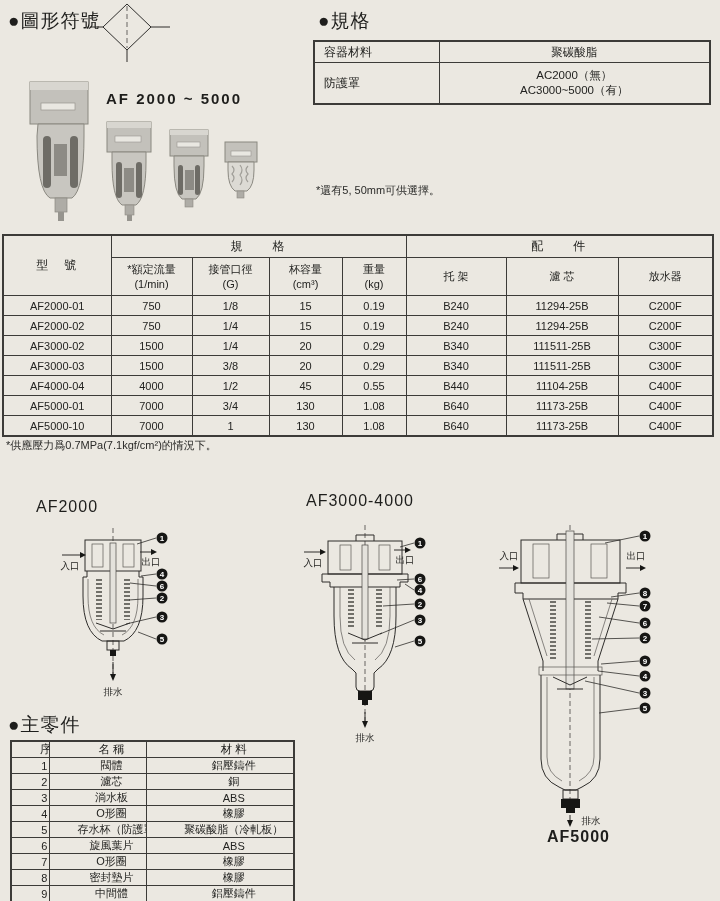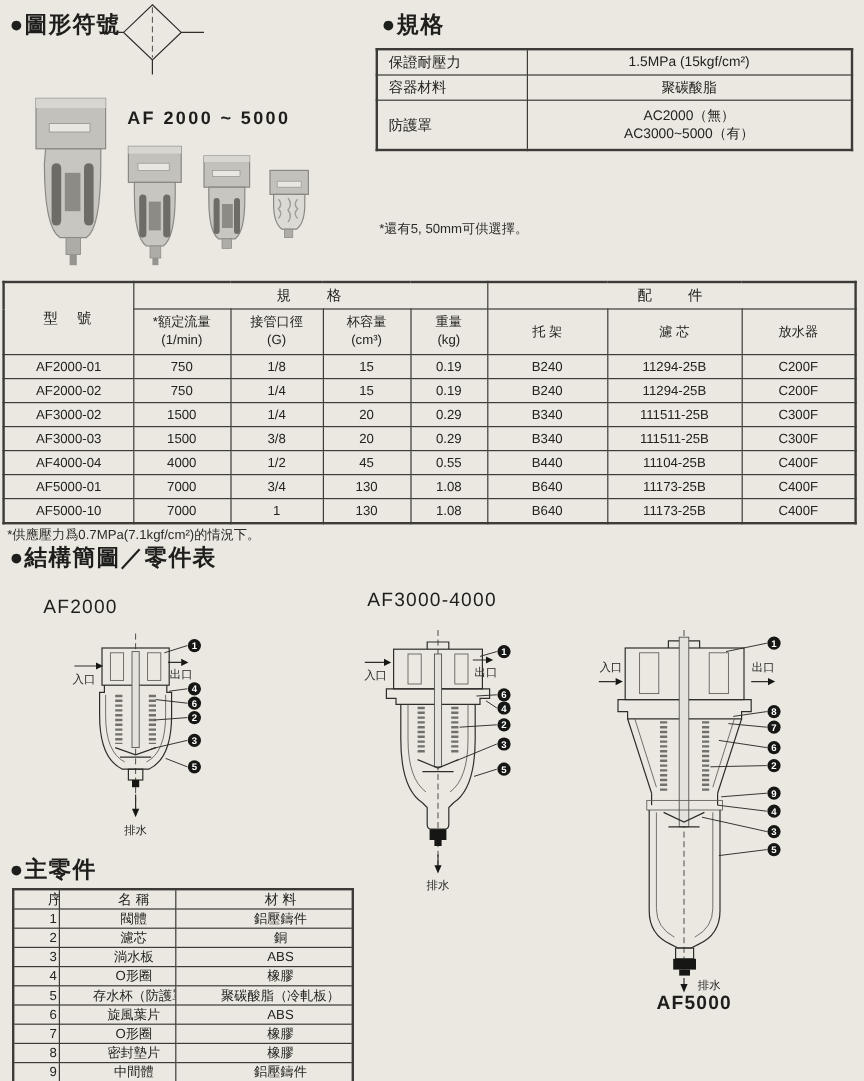--- a/index.html
+++ b/index.html
@@ -1,19 +1,19 @@
 <!DOCTYPE html>
 <html><head>
 <meta charset="utf-8">
 <style>
   html,body{margin:0;padding:0;}
   body{font-family:"Liberation Sans",sans-serif;color:#1e1e1c;}
   #page{position:relative;width:720px;height:901px;background:#ebe8e1;overflow:hidden;}
   .abs{position:absolute;}
-  .h1{font-size:19px;font-weight:bold;letter-spacing:1px;white-space:nowrap;}
+  .h1{font-size:19px;font-weight:normal;letter-spacing:1px;white-space:nowrap;}
   .dialabel{font-size:16px;letter-spacing:1px;white-space:nowrap;}
   .note{font-size:11px;white-space:nowrap;color:#2a2a28;}
   table{border-collapse:collapse;table-layout:fixed;background:transparent;}
   .tbl{border:2px solid #3c3b38;}
   .tbl td{border:1px solid #3c3b38;font-size:11px;text-align:center;padding:0;overflow:hidden;white-space:nowrap;color:#232321;}
   .spec td{height:20px;}
   .spec td.lab{text-align:left;padding-left:9px;font-size:12px;}
   .spec td.val{font-size:11.5px;}
   .spec tr.dbl td{height:40px;}
   .main td{height:19px;}
@@ -96,24 +96,20 @@
   </svg>
 
   <div class="abs h1" style="left:318px;top:8px;">●規格</div>
 
   <table class="abs tbl spec" style="left:313px;top:40px;width:396px;">
     <colgroup>
         <col style="width:125px">
         <col style="width:271px">
       </colgroup>
     <tbody>
-        <tr>
-          <td class="lab">保證耐壓力</td>
-          <td class="val">1.5MPa (15kgf/cm²)</td>
-        </tr>
     <tr>
           <td class="lab">容器材料</td>
           <td class="val">聚碳酸脂</td>
         </tr>
     <tr class="dbl">
           <td class="lab">防護罩</td>
         <td class="val">
             <div>AC2000（無）</div>
             <div>AC3000~5000（有）</div>
           </td>
@@ -229,21 +225,20 @@
           <td>1.08</td>
           <td>B640</td>
           <td>11173-25B</td>
           <td>C400F</td>
     </tr>
   </tbody>
     </table>
 
   <div class="abs note" style="left:6px;top:438px;">*供應壓力爲0.7MPa(7.1kgf/cm²)的情況下。</div>
 
-  <div class="abs h1" style="left:8px;top:452px;">●結構簡圖／零件表</div>
 
   <div class="abs dialabel" style="left:36px;top:498px;">AF2000</div>
 
   <svg class="abs" style="left:40px;top:524px;" width="140" height="182" viewBox="0 0 140 182">
     <line class="dcl" x1="73" y1="4" x2="73" y2="150"></line>
     <rect class="dline" x="45" y="16" width="56" height="31"></rect>
     <rect class="dthin" x="52" y="20" width="11" height="23"></rect>
     <rect class="dthin" x="83" y="20" width="11" height="23"></rect>
     <line class="dline" x1="22" y1="31" x2="40" y2="31"></line>
       <polygon class="ink" points="40,28 46,31 40,34"></polygon>

